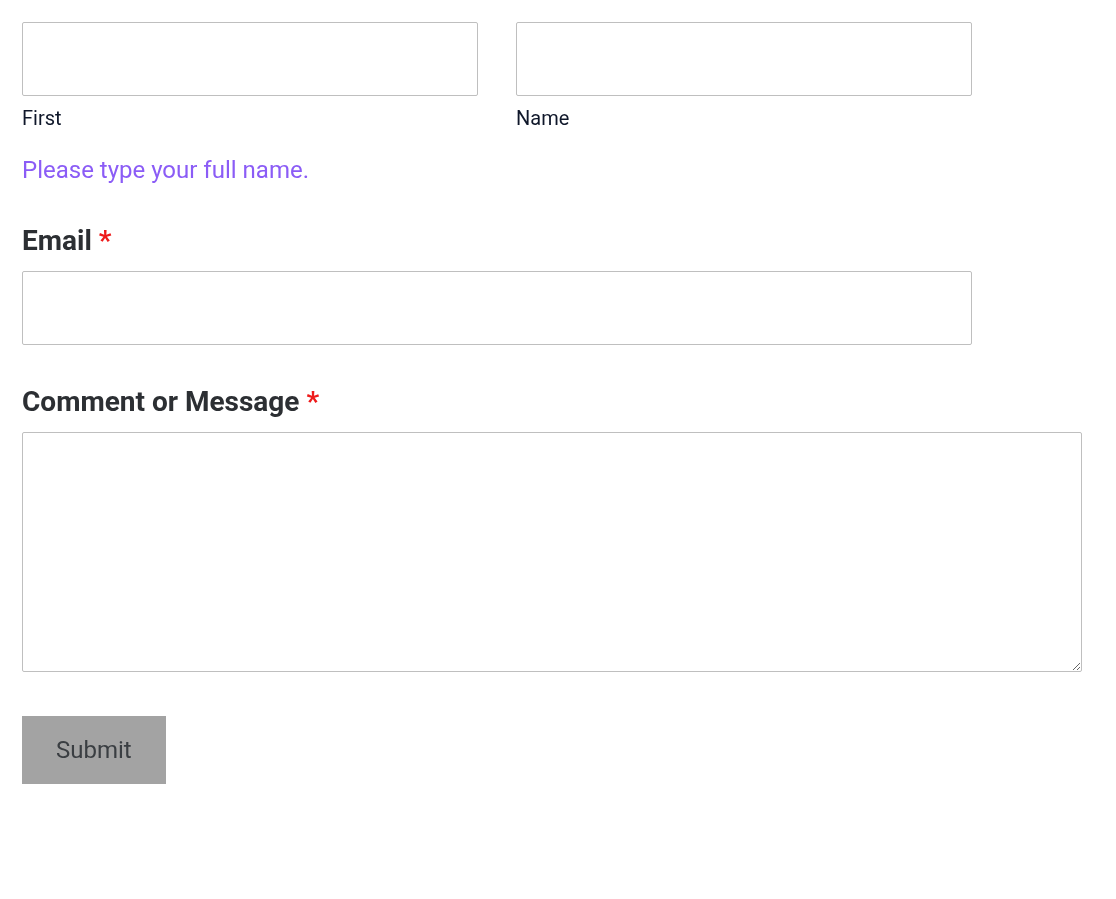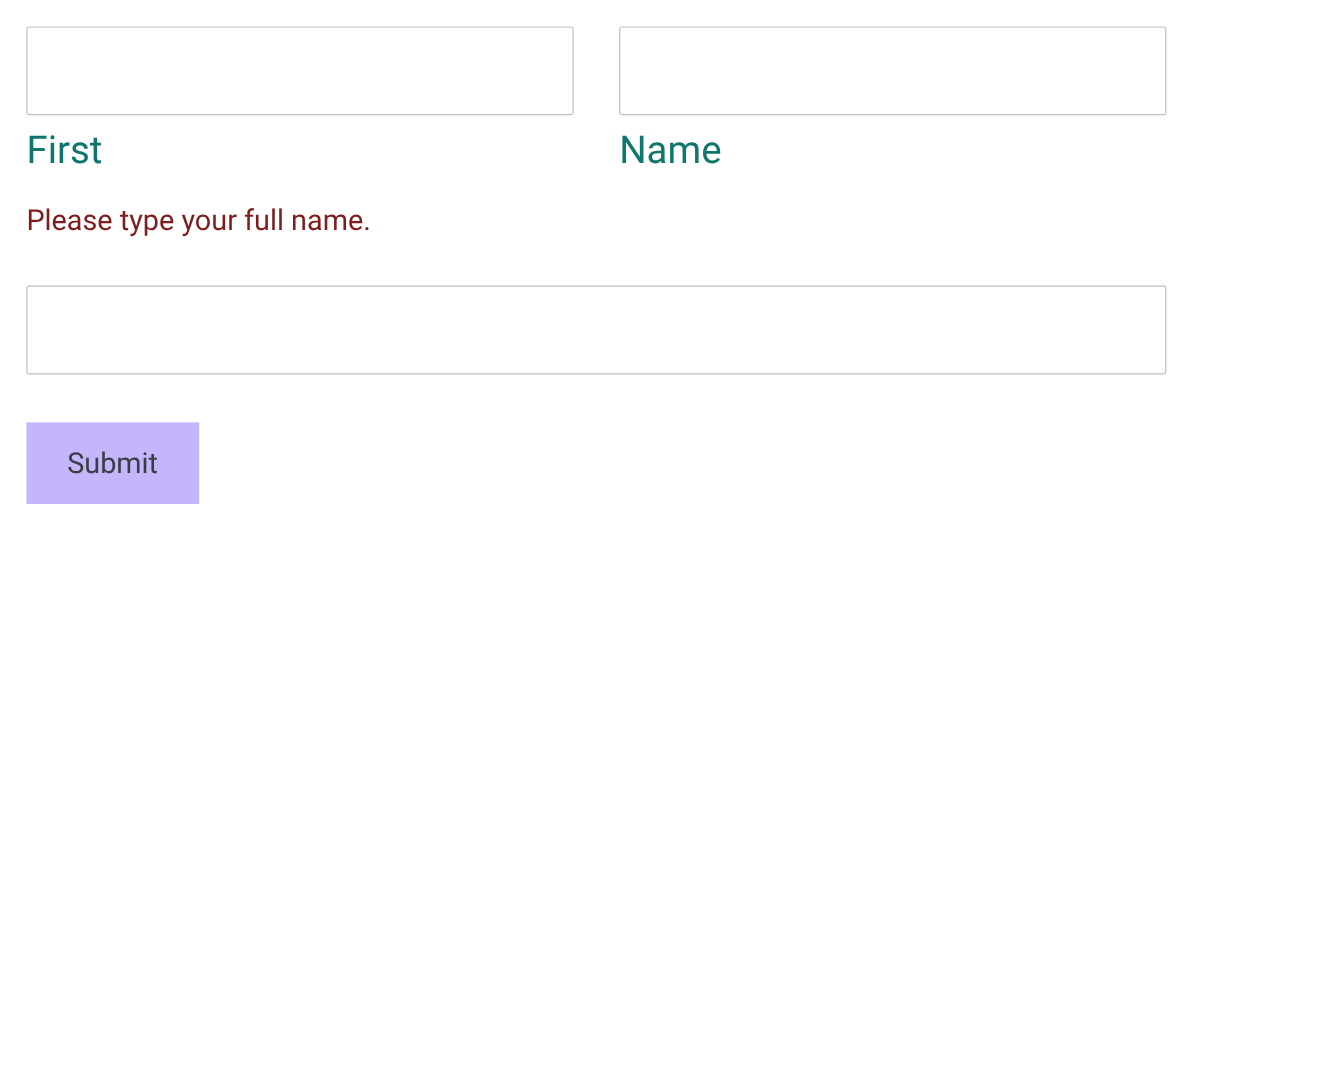--- a/index.html
+++ b/index.html
@@ -42,27 +42,27 @@
       width: 100%;
       height: 74px;
       border: 1px solid #bfbfbf;
       border-radius: 2px;
       font-size: 20px;
       padding: 0 14px;
       background: #ffffff;
       color: #2c2f33;
     }
     .sub-label {
-      font-size: 32px;
-      color: #0f766e;
+      font-size: 20px;
+      color: #0f172a;
       margin-top: 10px;
     }
     .description {
       font-size: 24px;
-      color: #7f1d1d;
+      color: #8b5cf6;
       margin-top: 26px;
     }
     .name-block {
       max-width: 950px;
     }
     .email-block {
       max-width: 950px;
     }
     .comment-block {
       max-width: 1060px;
@@ -73,21 +73,21 @@
       border: 1px solid #bfbfbf;
       border-radius: 2px;
       font-size: 20px;
       padding: 12px 14px;
       background: #ffffff;
       color: #2c2f33;
       resize: both;
       font-family: inherit;
     }
     .submit-button {
-      background: #c4b5fd;
+      background: #a3a3a3;
       border: none;
       color: #3a3e42;
       font-size: 24px;
       padding: 20px 34px;
       cursor: pointer;
       font-family: inherit;
     }
   </style>
 </head>
 <body>
@@ -102,19 +102,30 @@
       </div>
       <div class="name-col">
         <input type="text" class="text-input" style="">
         <span class="sub-label">Name</span>
       </div>
     </div>
     <div class="description">Please type your full name.</div>
   </div>
 
   <div class="form-group email-block">
+    <label class="field-label">
+      <span>Email</span>
+      <span class="required-asterisk">*</span>
+    </label>
     <input type="email" class="text-input" style="">
   </div>
 
+  <div class="form-group comment-block">
+    <label class="field-label">
+      <span>Comment or Message</span>
+      <span class="required-asterisk">*</span>
+    </label>
+    <textarea class="textarea-input" style=""></textarea>
+  </div>
 
   <button type="submit" class="submit-button">Submit</button>
 
 </form>
 
 </body></html>

